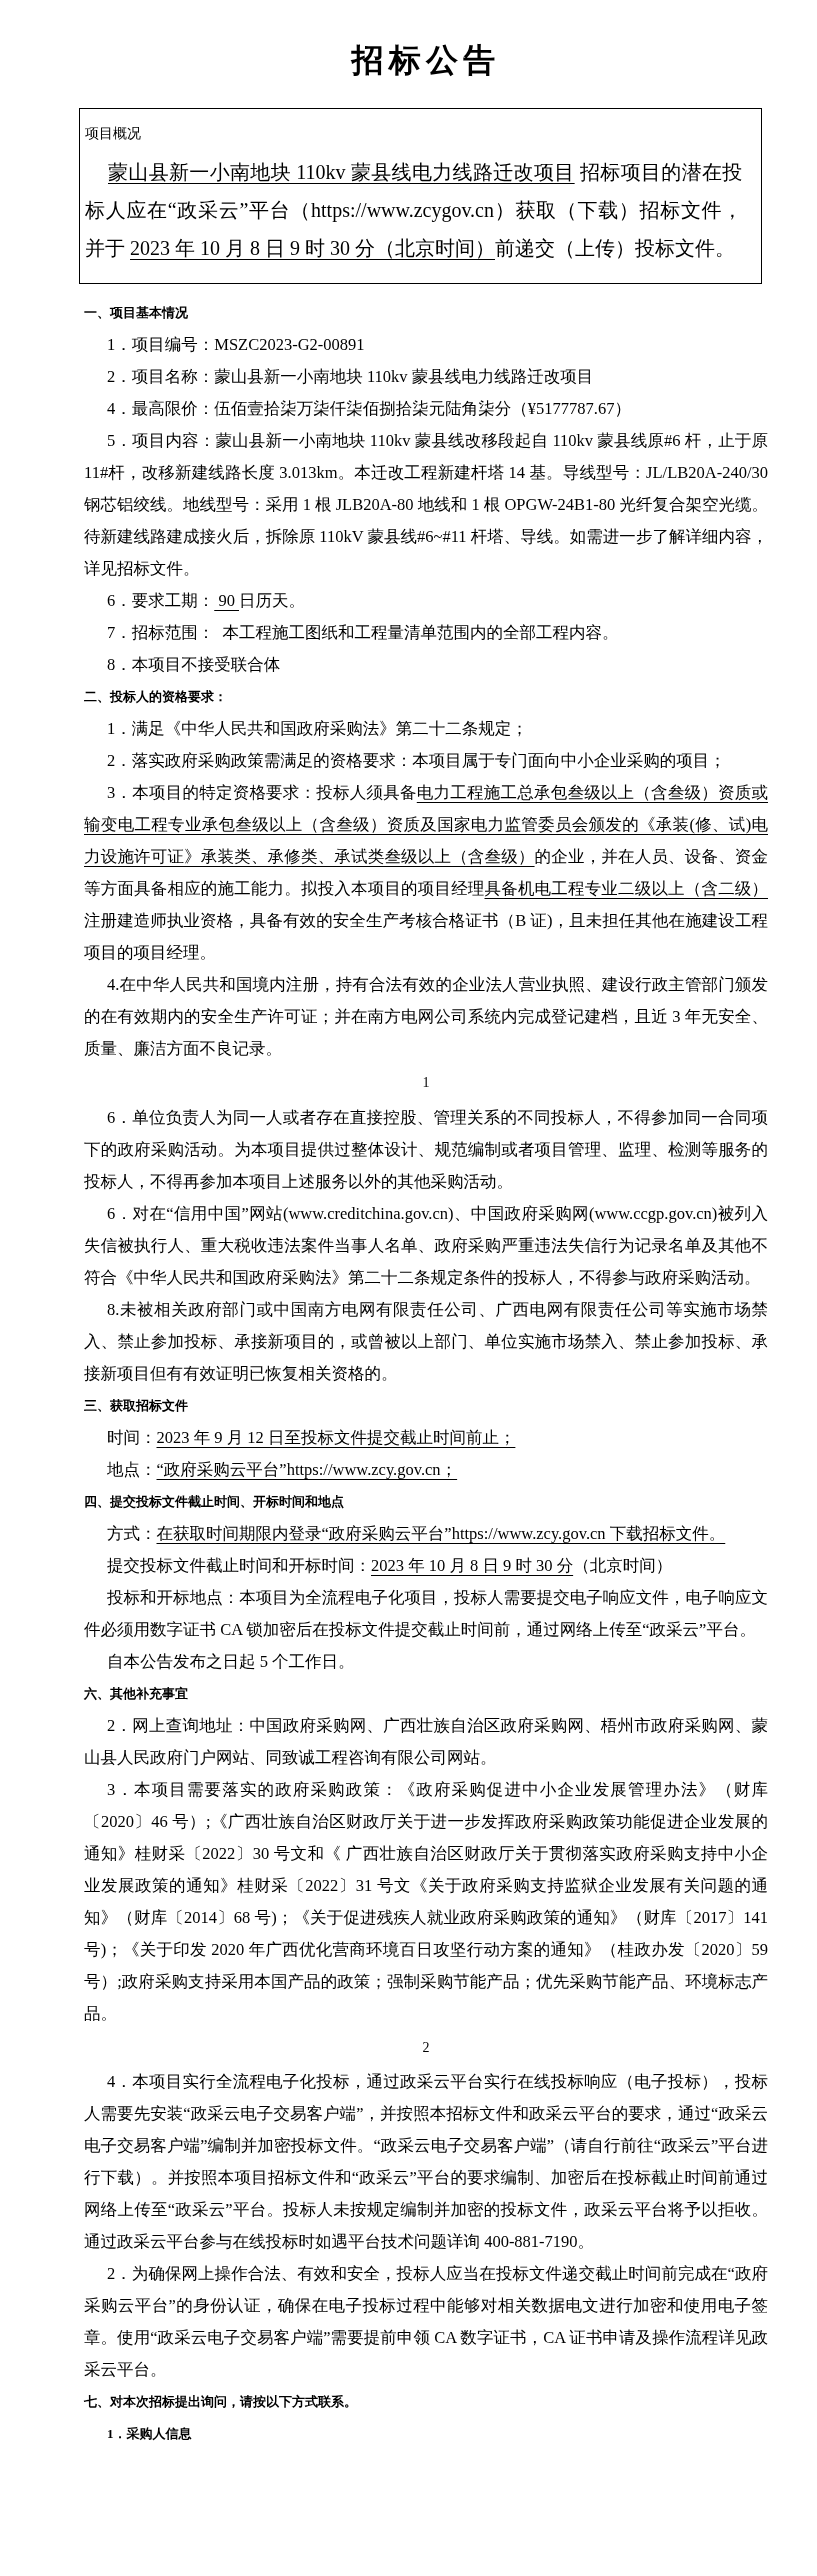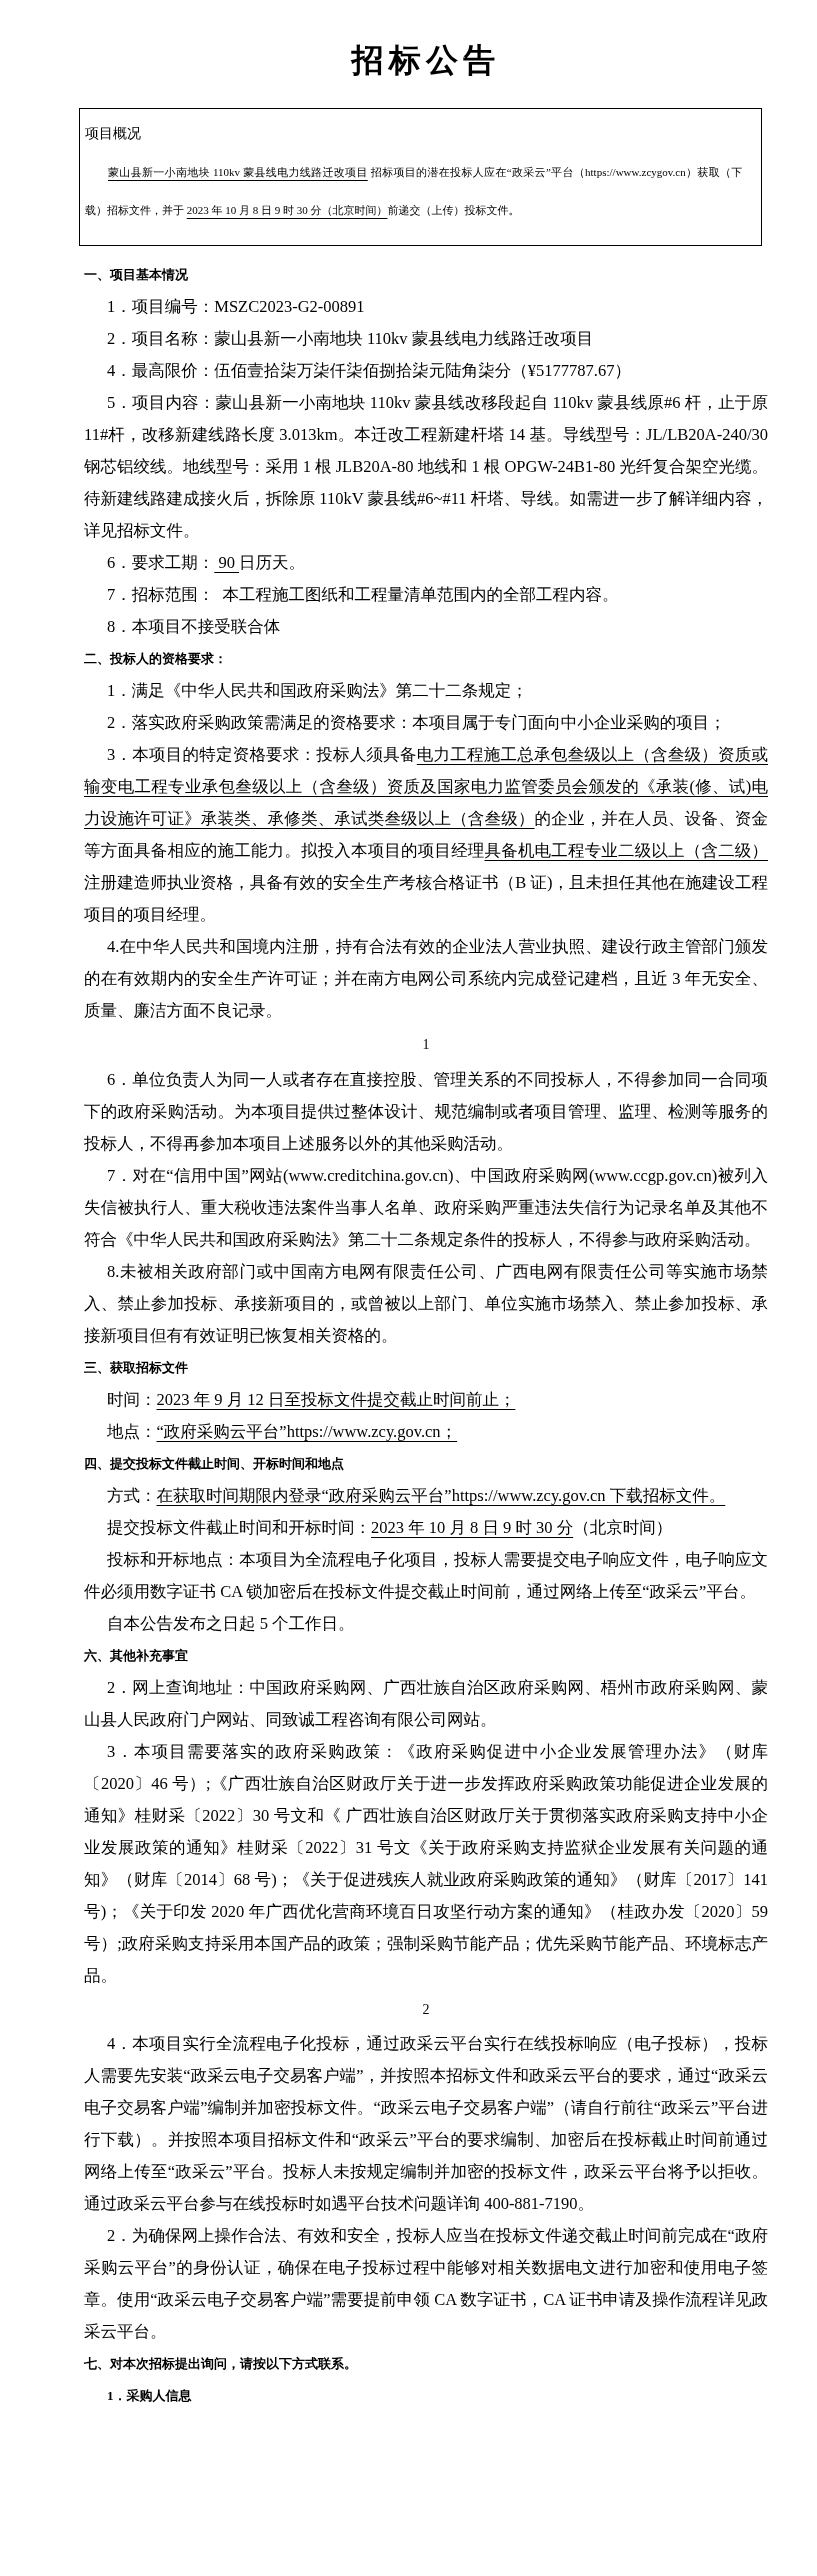--- a/index.html
+++ b/index.html
@@ -10,21 +10,21 @@
     padding:31px 50px 15.5px 84px;
   }
   .doc-title {
     text-align:center; font-size:32px; font-weight:bold; letter-spacing:5.2px;
     margin:9.3px 0 27px 0; line-height:41px;
   }
   .overview-box {
     border:1.5px solid #000; margin:0 6.2px 13.4px -5.2px; padding:6.2px 18.5px 15.5px 5.2px;
   }
   .overview-box .box-heading { font-size:14px; line-height:38px; margin:0; }
-  .overview-box p { font-size:11px; line-height:38px; margin:0; text-align:justify; white-space:pre-wrap; }
+  .overview-box p { font-size:20px; line-height:38px; margin:0; text-align:justify; white-space:pre-wrap; }
   p.line, p.para {
     font-size:16.5px; line-height:32px; margin:0; text-align:justify; white-space:pre-wrap;
   }
   p.ind { text-indent:23px; }
   p.h { font-weight:bold; font-size:13px; }
   .u { text-decoration:underline; text-underline-offset:3.6px; text-decoration-thickness:1px; }
   .pageno { text-align:center; font-size:14px; line-height:32px; margin:2.1px 0; }
   .s-heading-gap { margin-top:3.1px; }
 </style>
 </head>
@@ -48,21 +48,21 @@
   <p class="line ind">7．招标范围：  本工程施工图纸和工程量清单范围内的全部工程内容。</p>
   <p class="line ind">8．本项目不接受联合体</p>
 
   <p class="line h">二、投标人的资格要求：</p>
   <p class="line ind">1．满足《中华人民共和国政府采购法》第二十二条规定；</p>
   <p class="line ind">2．落实政府采购政策需满足的资格要求：本项目属于专门面向中小企业采购的项目；</p>
   <p class="para ind"><span>3．本项目的特定资格要求：投标人须具备</span><span class="u">电力工程施工总承包叁级以上（含叁级）资质或输变电工程专业承包叁级以上（含叁级）资质及国家电力监管委员会颁发的《承装(修、试)电力设施许可证》承装类、承修类、承试类叁级以上（含叁级）</span><span>的企业，并在人员、设备、资金等方面具备相应的施工能力。拟投入本项目的项目经理</span><span class="u">具备机电工程专业二级以上（含二级）</span><span>注册建造师执业资格，具备有效的安全生产考核合格证书（B 证)，且未担任其他在施建设工程项目的项目经理。</span></p>
   <p class="para ind">4.在中华人民共和国境内注册，持有合法有效的企业法人营业执照、建设行政主管部门颁发的在有效期内的安全生产许可证；并在南方电网公司系统内完成登记建档，且近 3 年无安全、质量、廉洁方面不良记录。</p>
   <div class="pageno">1</div>
   <p class="para ind">6．单位负责人为同一人或者存在直接控股、管理关系的不同投标人，不得参加同一合同项下的政府采购活动。为本项目提供过整体设计、规范编制或者项目管理、监理、检测等服务的投标人，不得再参加本项目上述服务以外的其他采购活动。</p>
-  <p class="para ind">7．对在“信用中国”网站(www.creditchina.gov.cn)、中国政府采购网(www.ccgp.gov.cn)被列入失信被执行人、重大税收违法案件当事人名单、政府采购严重违法失信行为记录名单及其他不符合《中华人民共和国政府采购法》第二十二条规定条件的投标人，不得参与政府采购活动。</p>
+  <p class="para ind">6．对在“信用中国”网站(www.creditchina.gov.cn)、中国政府采购网(www.ccgp.gov.cn)被列入失信被执行人、重大税收违法案件当事人名单、政府采购严重违法失信行为记录名单及其他不符合《中华人民共和国政府采购法》第二十二条规定条件的投标人，不得参与政府采购活动。</p>
   <p class="para ind">8.未被相关政府部门或中国南方电网有限责任公司、广西电网有限责任公司等实施市场禁入、禁止参加投标、承接新项目的，或曾被以上部门、单位实施市场禁入、禁止参加投标、承接新项目但有有效证明已恢复相关资格的。</p>
 
   <p class="line h">三、获取招标文件</p>
   <p class="line ind"><span>时间：</span><span class="u">2023 年 9 月 12 日至投标文件提交截止时间前止；</span></p>
   <p class="line ind"><span>地点：</span><span class="u">“政府采购云平台”https://www.zcy.gov.cn；</span></p>
   <p class="line h">四、提交投标文件截止时间、开标时间和地点</p>
 
   <p class="line ind"><span>方式：</span><span class="u">在获取时间期限内登录“政府采购云平台”https://www.zcy.gov.cn 下载招标文件。</span></p>
   <p class="line ind"><span>提交投标文件截止时间和开标时间：</span><span class="u">2023 年 10 月 8 日 9 时 30 分</span><span>（北京时间）</span></p>
   <p class="para ind">投标和开标地点：本项目为全流程电子化项目，投标人需要提交电子响应文件，电子响应文件必须用数字证书 CA 锁加密后在投标文件提交截止时间前，通过网络上传至“政采云”平台。</p>

